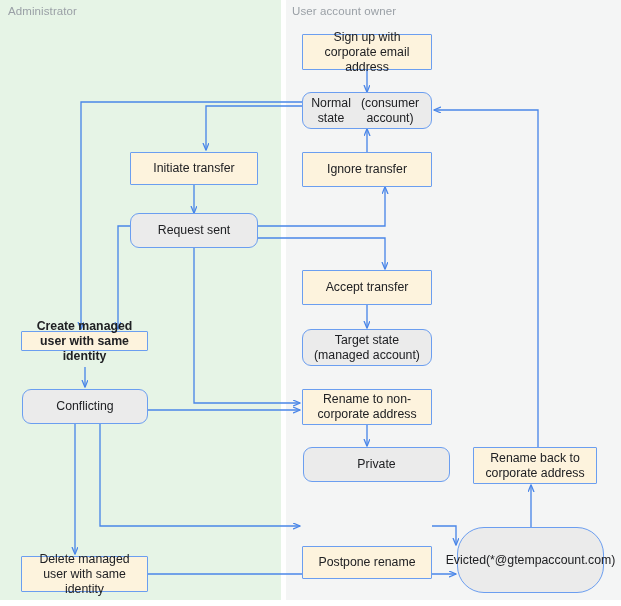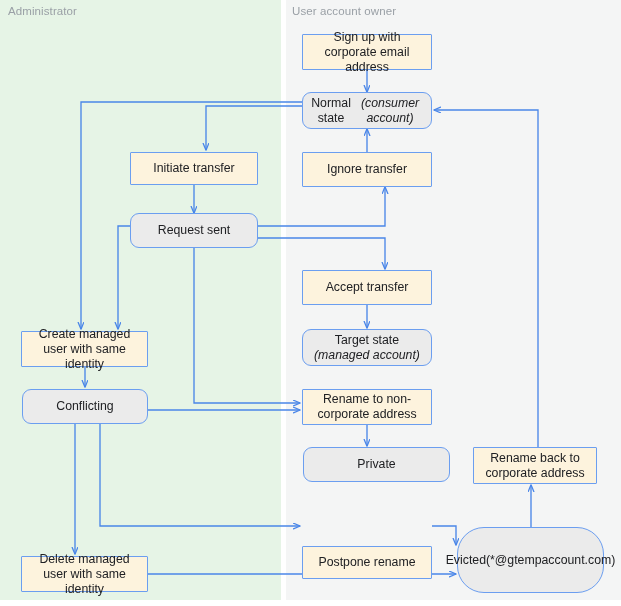--- a/index.html
+++ b/index.html
@@ -12,21 +12,21 @@
 
   .lane-title{position:absolute;top:5px;font-size:11.5px;color:#9aa0a6;letter-spacing:.1px;}
 
   svg#wires{position:absolute;left:0;top:0;width:621px;height:606px;pointer-events:none;}
 
   .node{position:absolute;box-sizing:border-box;display:flex;align-items:center;
         justify-content:center;text-align:center;font-size:12.3px;color:#202124;
         line-height:15px;padding:2px 5px;}
   .node.action{background:#fdf3dd;border:1.3px solid #6b9ef0;border-radius:1px;}
   .node.state{background:#ebebeb;border:1.3px solid #6b9ef0;border-radius:9px;}
-  .node .ital{font-style:italic;}
+  .node .ital{}
   .node span{display:block;}
 </style>
 </head>
 <body>
 
 <div id="canvas">
 
   <div class="lane lane-admin"></div>
   <div class="lane lane-user"></div>
 
@@ -126,21 +126,21 @@
   </div>
 
   <div class="node action" style="left:130px;top:152px;width:128px;height:33px;">
     <span>Initiate transfer</span>
   </div>
 
   <div class="node state" style="left:130px;top:213px;width:128px;height:35px;">
     <span>Request sent</span>
   </div>
 
-  <div class="node action" style="left:21px;top:331px;width:127px;height:36px;">
+  <div class="node action" style="left:21px;top:331px;width:127px;height:20px;font-weight:bold;">
     <span>Create managed user with same identity</span>
   </div>
 
   <div class="node state" style="left:22px;top:389px;width:126px;height:35px;">
     <span>Conflicting</span>
   </div>
 
   <div class="node action" style="left:21px;top:556px;width:127px;height:36px;">
     <span>Delete managed user with same identity</span>
   </div>

